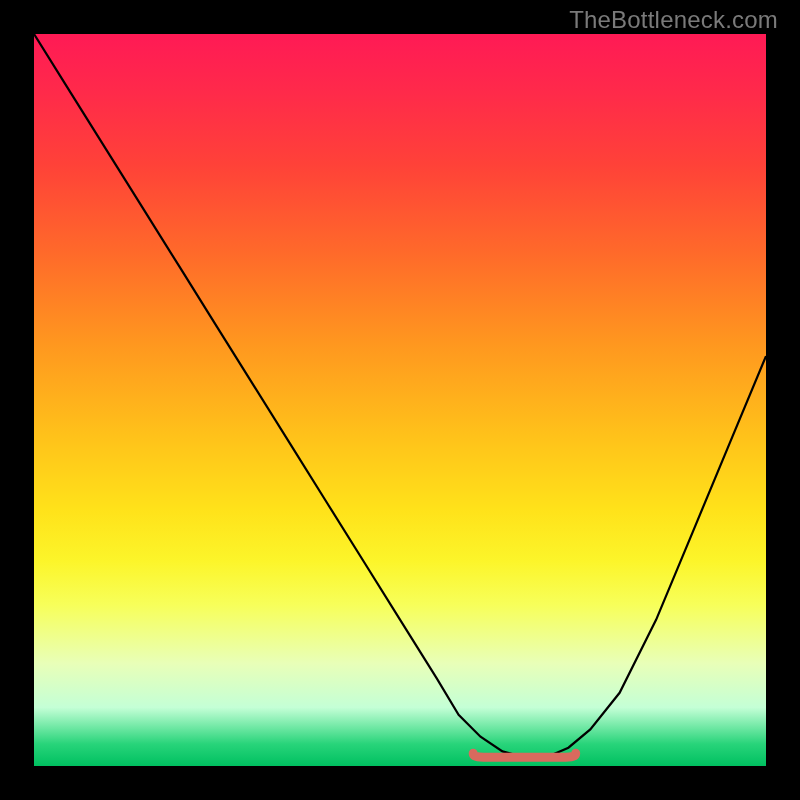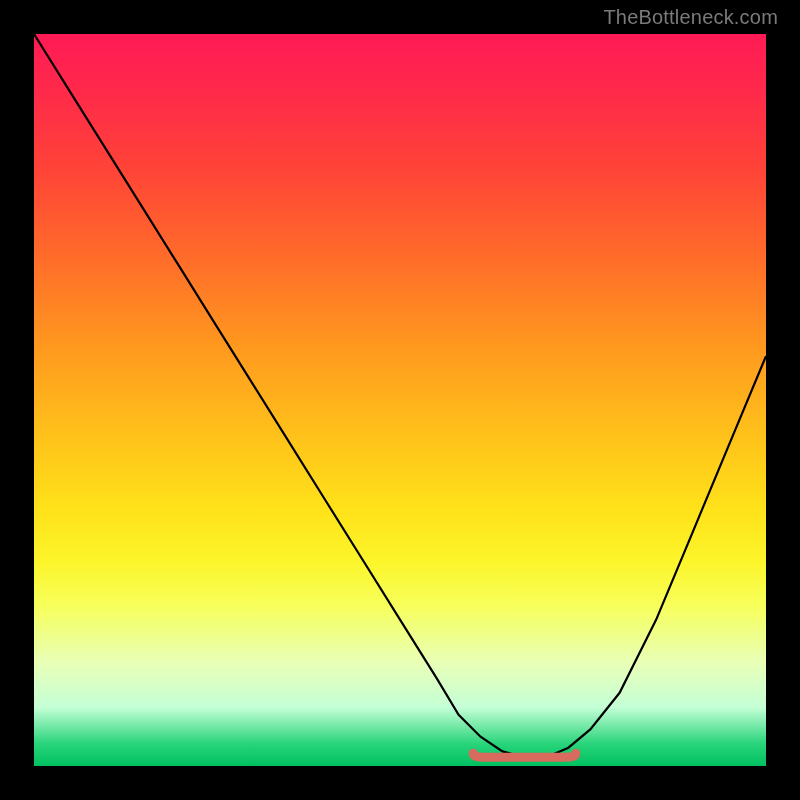--- a/index.html
+++ b/index.html
@@ -45,21 +45,21 @@
     left: 0;
     top: 0;
     width: 732px;
     height: 732px;
   }
   .attribution {
     position: absolute;
     top: 6px;
     right: 22px;
     color: #7a7a7a;
-    font-size: 20px;
+    font-size: 24px;
     font-weight: 400;
     letter-spacing: 0.2px;
   }
   
   .valley-mark {
     stroke: #d96a5e;
     stroke-width: 9;
     stroke-linecap: round;
     fill: none;
   }

